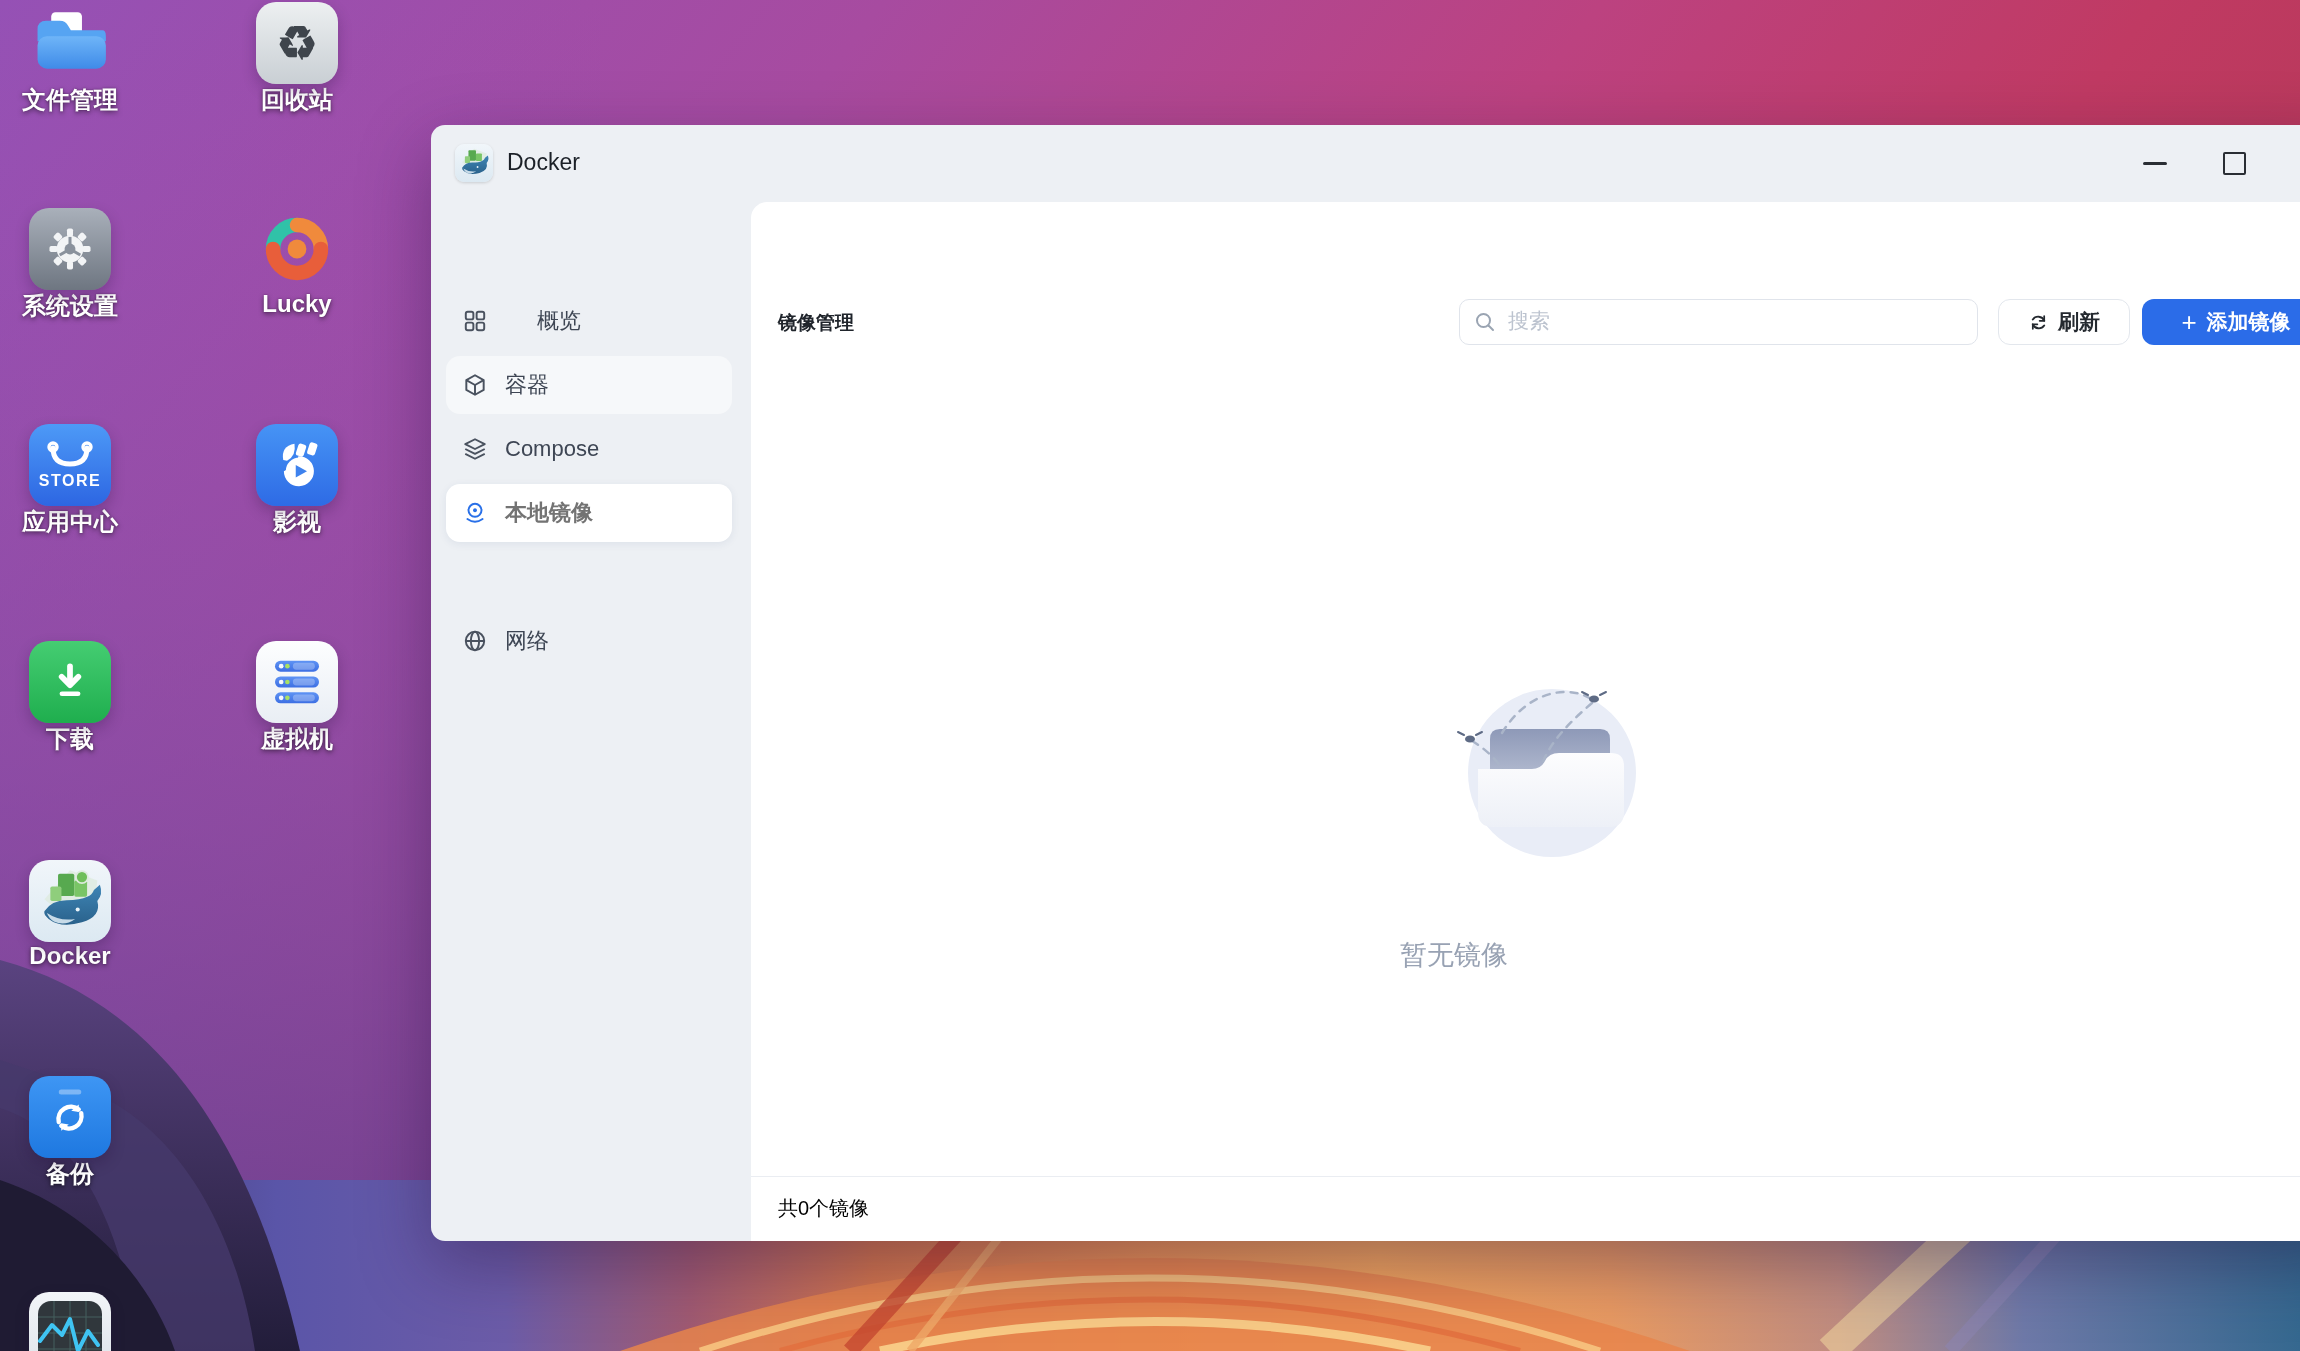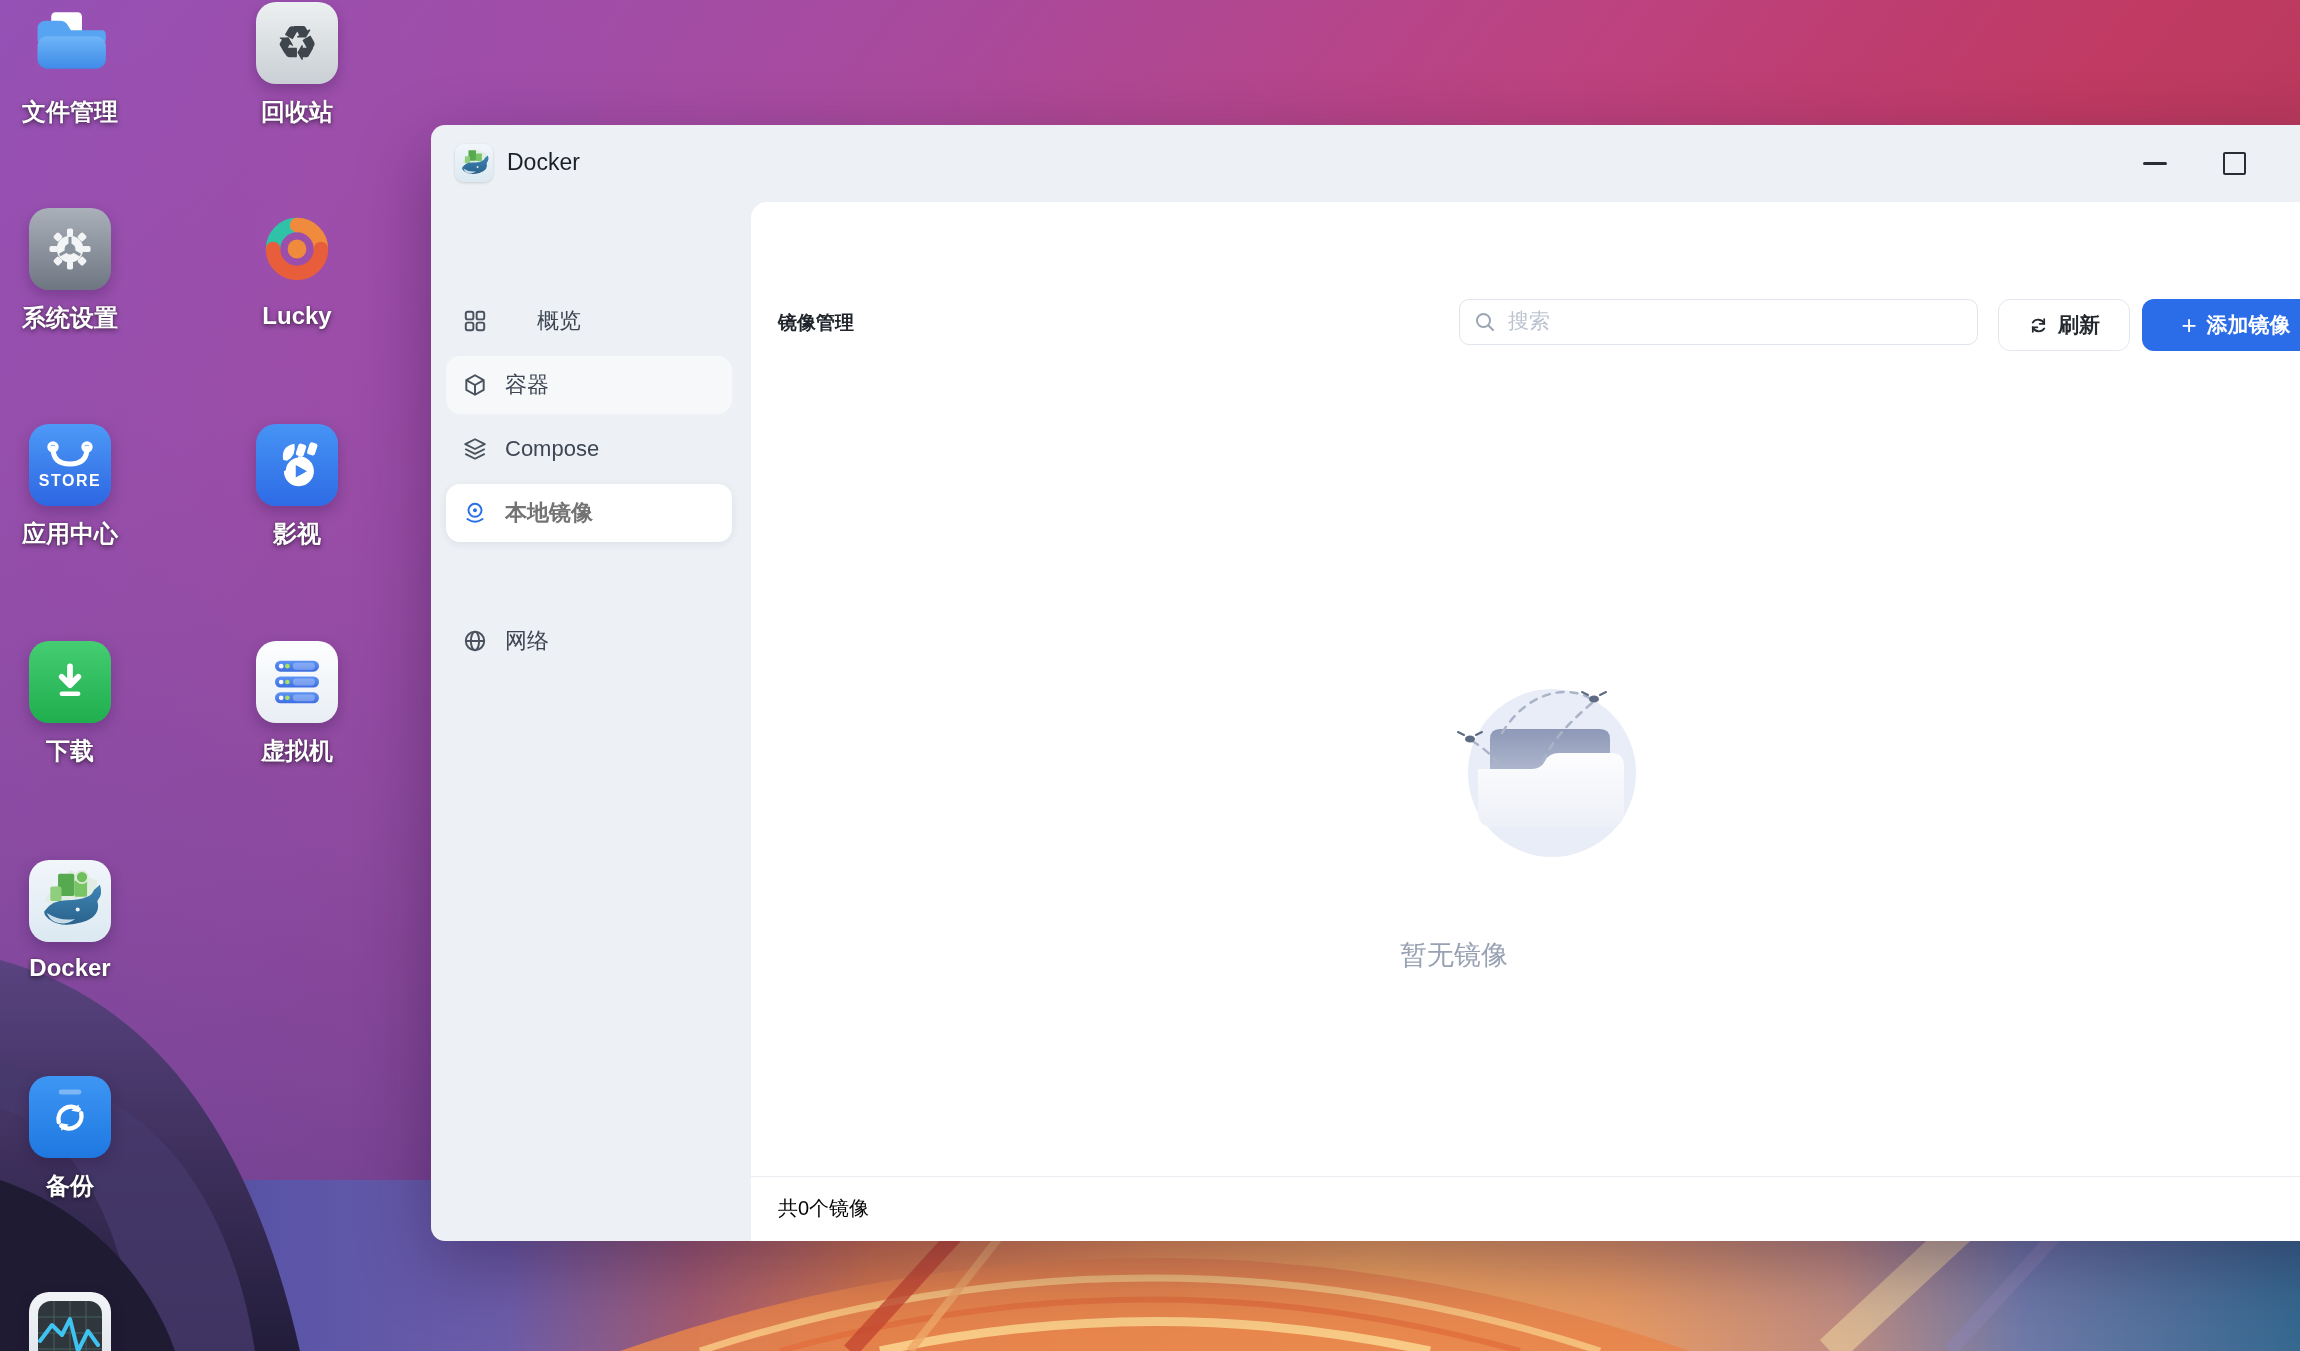--- a/index.html
+++ b/index.html
@@ -7,21 +7,21 @@
     width:2300px;height:1351px;overflow:hidden;position:relative;
     font-family:"Liberation Sans",sans-serif;
     background:#8C4FB2;
   }
   
   #wallpaper{position:absolute;left:0;top:0;width:2300px;height:1351px;}
   
   .dicon{position:absolute;width:160px;display:flex;flex-direction:column;align-items:center;cursor:default;}
   .dicon .tile{width:82px;height:82px;border-radius:20px;position:relative;display:flex;align-items:center;justify-content:center;box-shadow:0 6px 14px rgba(30,10,50,.25);}
   .dicon .tile.no-bg{box-shadow:none;}
-  .dicon .lab{margin-top:12px;color:#fff;font-size:24px;font-weight:700;text-align:center;white-space:nowrap;text-shadow:0 2px 5px rgba(0,0,0,.5),0 0 2px rgba(0,0,0,.35);}
+  .dicon .lab{margin-top:0;color:#fff;font-size:24px;font-weight:700;text-align:center;white-space:nowrap;text-shadow:0 2px 5px rgba(0,0,0,.5),0 0 2px rgba(0,0,0,.35);}
   .tile-recycle{background:linear-gradient(180deg,#EDF0F1,#C9CFD4);color:#3F454C;font-size:46px;font-weight:700;}
   .tile-settings{background:linear-gradient(180deg,#A9B0BA,#6E7681);}
   .tile-store{background:linear-gradient(180deg,#4D9AF7,#2D66E2);flex-direction:column;}
   .store-word{color:#fff;font-size:16px;font-weight:700;letter-spacing:1.5px;margin-top:2px;}
   .tile-video{background:linear-gradient(180deg,#4694F5,#2E6BE5);}
   .tile-download{background:linear-gradient(180deg,#45CD72,#1FAE4E);}
   .tile-vm{background:linear-gradient(180deg,#FDFEFF,#E9EEF4);}
   .tile-docker{background:linear-gradient(180deg,#F1F6FA,#DCE9F2);}
   .tile-backup{background:linear-gradient(180deg,#3E96F4,#1E78E0);}
   .tile-monitor{background:linear-gradient(180deg,#F2F5F8,#DDE3E9);}
@@ -38,21 +38,21 @@
   .nav-item{position:absolute;left:15px;width:286px;height:58px;border-radius:14px;display:flex;align-items:center;padding-left:16px;box-sizing:border-box;cursor:pointer;color:#3E4654;font-size:22px;}
   .nav-item .nico{width:26px;height:26px;margin-right:17px;flex:0 0 auto;display:flex;}
   .nav-item.hovered{background:rgba(255,255,255,.5);}
   .nav-item.active{background:#FFFFFF;color:#737373;box-shadow:0 2px 8px rgba(40,60,120,.08);font-weight:bold;}
   
   #content{position:absolute;left:320px;top:77px;right:0;bottom:0;background:#fff;border-radius:16px 0 0 0;}
   .ctitle{position:absolute;left:27px;top:108px;font-size:19px;font-weight:700;color:#20252C;transform:translateY(-50%);top:121px;}
   .searchbox{position:absolute;left:708px;top:97px;width:519px;height:46px;box-sizing:border-box;border:1.5px solid #E0E4EB;border-radius:10px;background:#fff;display:flex;align-items:center;padding:0 14px;}
   .searchbox input{border:none;outline:none;flex:1;font-size:21px;color:#333;margin-left:10px;font-family:Liberation Mono, monospace;background:transparent;}
   .searchbox input::placeholder{color:#BCC3CF;}
-  .btn{position:absolute;top:97px;height:52px;border-radius:12px;display:flex;align-items:center;justify-content:center;font-size:21px;font-weight:700;cursor:pointer;box-sizing:border-box;border:none;font-family:inherit;}
+  .btn{position:absolute;top:97px;height:46px;border-radius:12px;display:flex;align-items:center;justify-content:center;font-size:21px;font-weight:700;cursor:pointer;box-sizing:border-box;border:none;font-family:inherit;}
   #btn-refresh{left:1247px;width:132px;background:#fff;border:1.5px solid #E3E7ED;color:#24292F;}
   #btn-add{left:1391px;width:188px;background:#2B6CE8;color:#fff;}
   #btn-add .plus{font-size:26px;font-weight:400;margin-right:10px;line-height:0;}
   #btn-refresh svg{margin-right:9px;}
   
   #empty-illu{position:absolute;left:691px;top:467px;width:220px;height:220px;}
   #empty-text{position:absolute;left:543px;top:735px;width:320px;text-align:center;font-size:27px;color:#98A2B3;}
   
   #cfooter{position:absolute;left:0;right:0;bottom:0;height:64px;border-top:1px solid #EAEDF2;}
   #cfooter .count{position:absolute;left:27px;top:18px;font-size:20px;color:#000000;}

